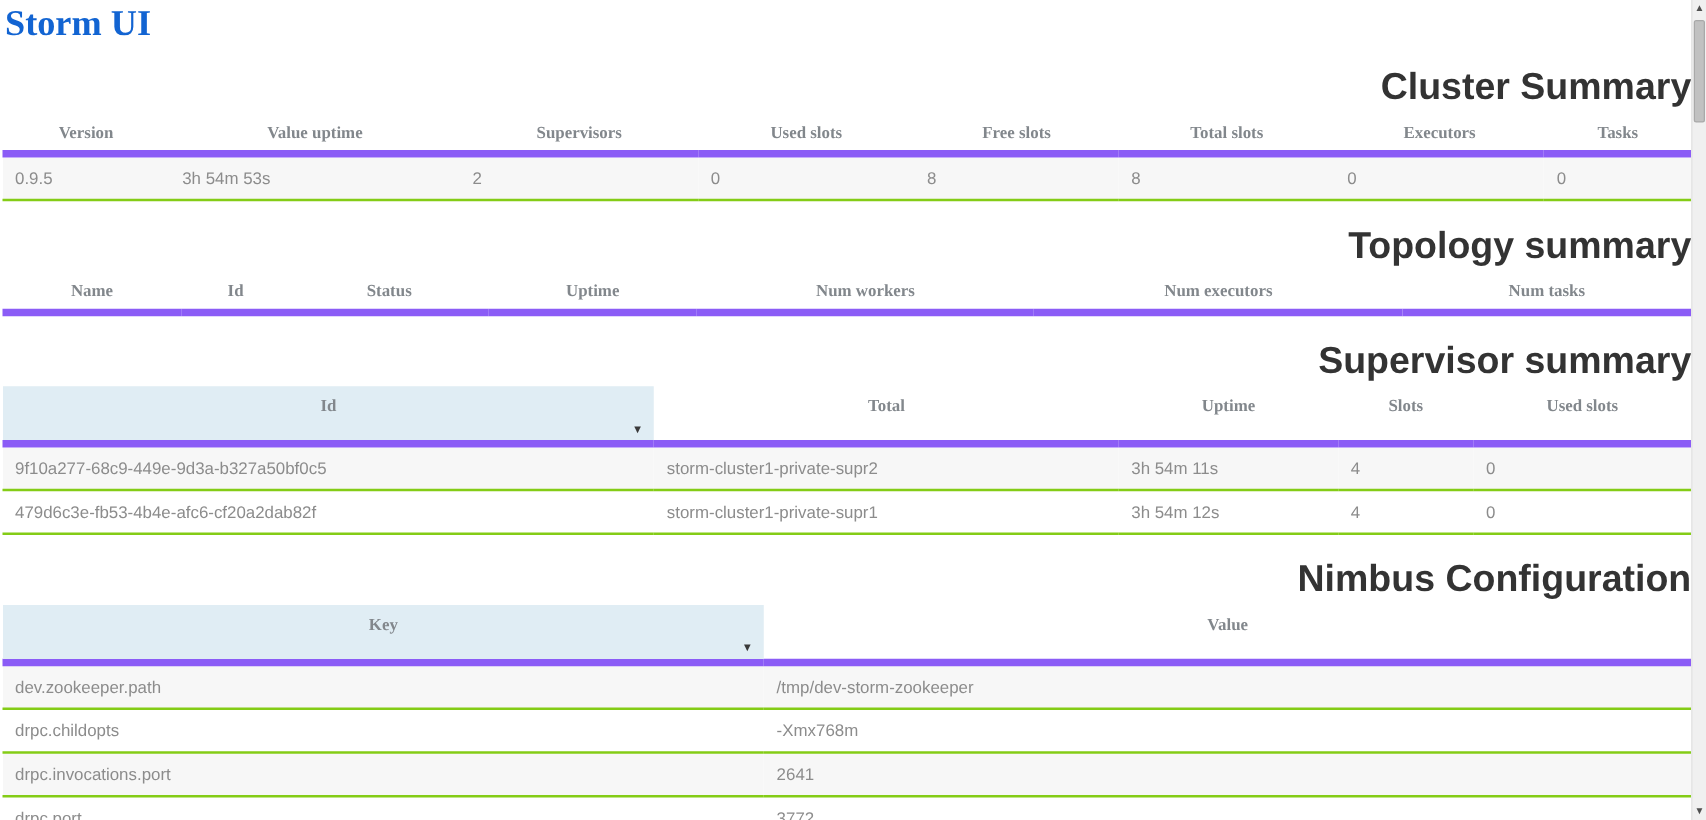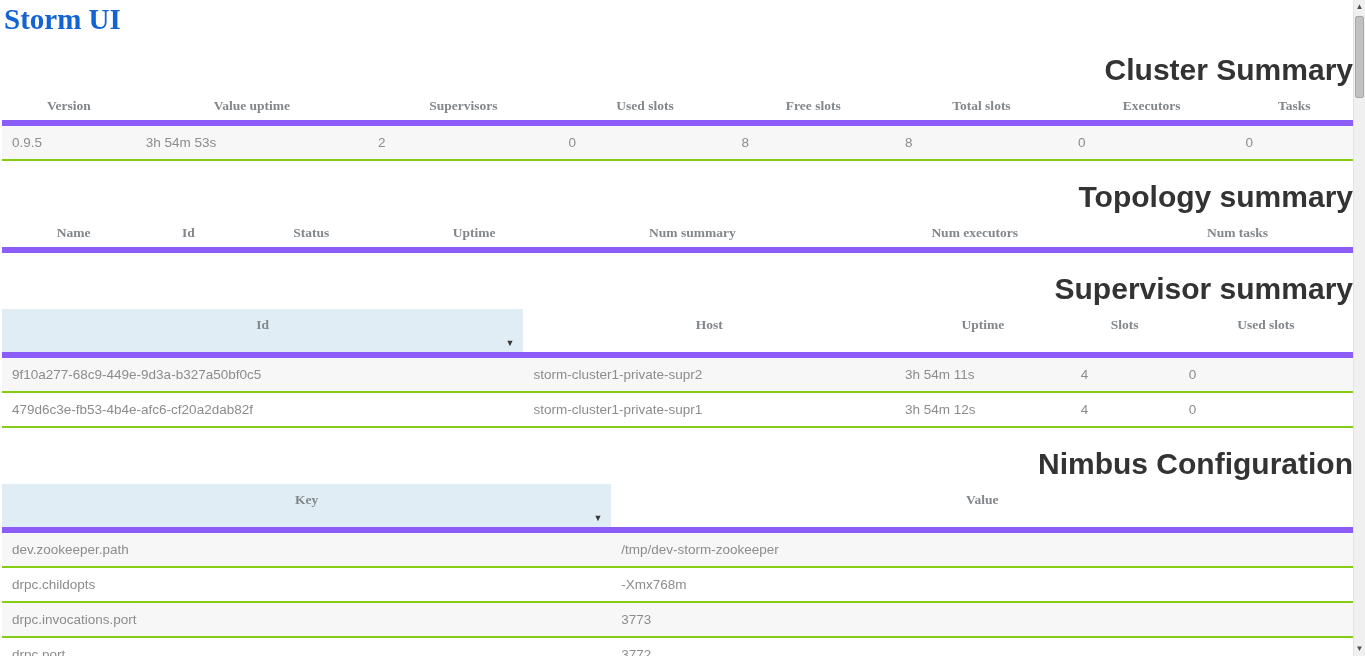--- a/index.html
+++ b/index.html
@@ -162,34 +162,34 @@
   </table>
 
   <h2 class="section-heading">Topology summary</h2>
   <table class="data-table tbl-topology" data-table="topology_summary">
     <thead>
         <tr>
           <th>Name</th>
           <th>Id</th>
           <th>Status</th>
           <th>Uptime</th>
-          <th>Num summary</th>
+          <th>Num workers</th>
           <th>Num executors</th>
           <th>Num tasks</th>
         </tr>
       </thead>
     <tbody></tbody>
   </table>
 
   <h2 class="section-heading">Supervisor summary</h2>
   <table class="data-table tbl-supervisor" data-table="supervisor_summary">
     <thead>
         <tr>
           <th class="sorted">Id<span class="sort-arrow">▼</span></th>
-          <th>Host</th>
+          <th>Total</th>
           <th>Uptime</th>
           <th>Slots</th>
           <th>Used slots</th>
         </tr>
       </thead>
     <tbody>
         <tr>
           <td>9f10a277-68c9-449e-9d3a-b327a50bf0c5</td>
           <td>storm-cluster1-private-supr2</td>
           <td>3h 54m 11s</td>
@@ -218,21 +218,21 @@
         <tr>
           <td>dev.zookeeper.path</td>
           <td>/tmp/dev-storm-zookeeper</td>
         </tr>
         <tr>
           <td>drpc.childopts</td>
           <td>-Xmx768m</td>
         </tr>
         <tr>
           <td>drpc.invocations.port</td>
-          <td>3773</td>
+          <td>2641</td>
         </tr>
         <tr>
           <td>drpc.port</td>
           <td>3772</td>
         </tr>
         <tr>
           <td>drpc.queue.size</td>
           <td>128</td>
         </tr>
       </tbody>

